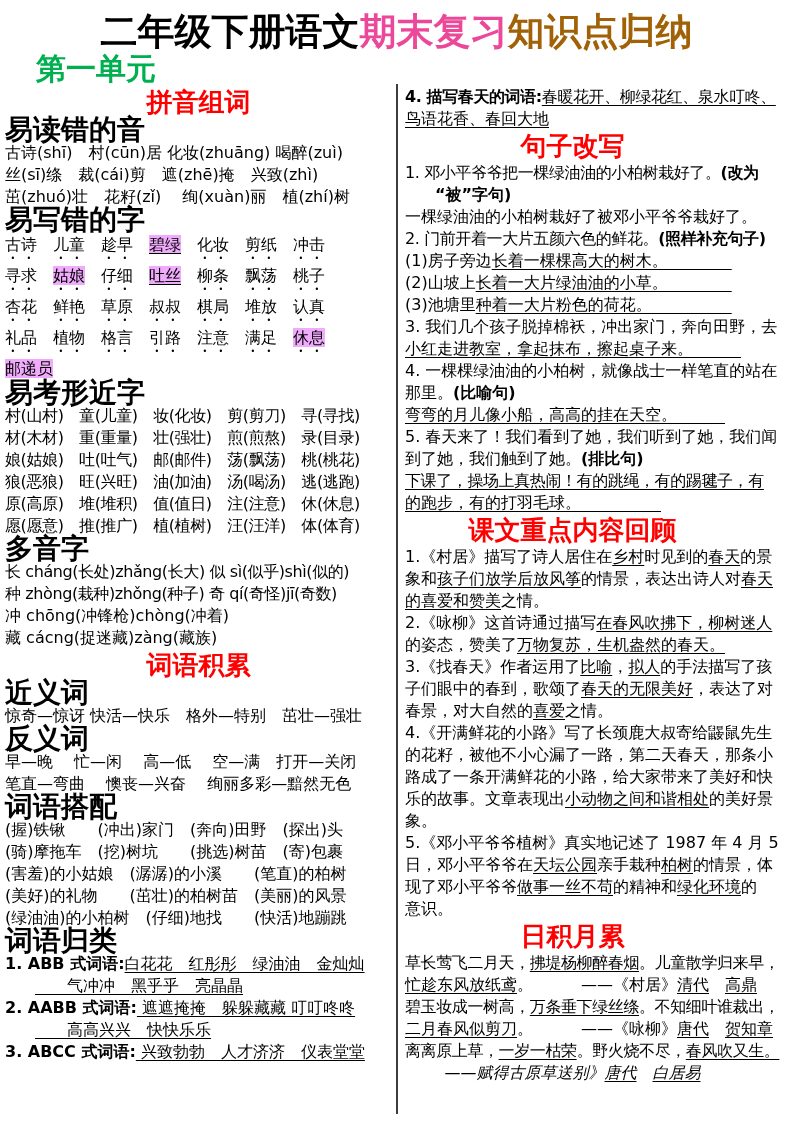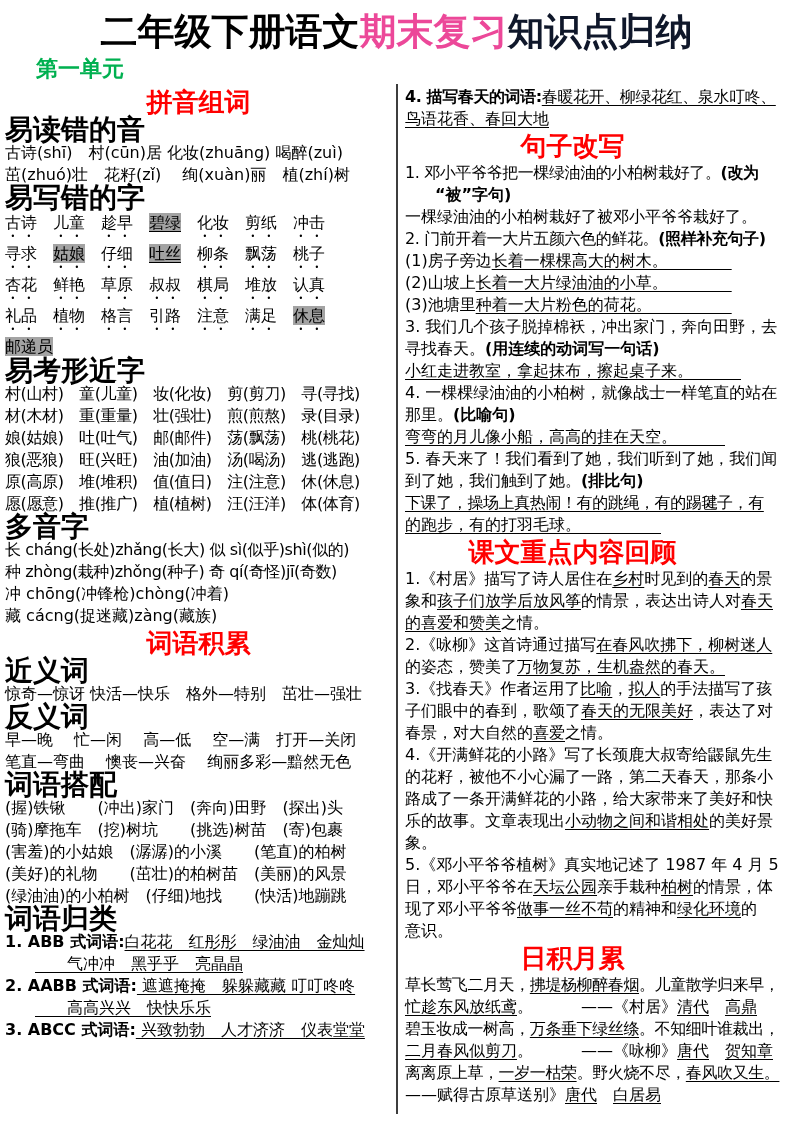--- a/index.html
+++ b/index.html
@@ -1,53 +1,54 @@
 <!DOCTYPE html>
 <html><head>
 <meta charset="utf-8">
 <style>
   html,body{margin:0;padding:0;background:#ffffff;}
   body{width:793px;height:1122px;overflow:hidden;font-family:"DejaVu Sans","Liberation Sans",sans-serif;color:#000;}
   .header{padding-top:10px;}
   .title{text-align:center;font-size:37px;font-weight:bold;line-height:44px;white-space:nowrap;}
   .title .t-red{color:#ec4899;}
-  .title .t-green{color:#0f172a;margin-top:48px;}
-  .unit{color:#00b050;font-size:22px;font-weight:bold;margin:2px 0 0 36px;line-height:26px;}
+  .title .t-green{color:#a16207;margin-top:48px;}
+  .unit{color:#00b050;font-size:30px;font-weight:bold;margin:2px 0 0 36px;line-height:26px;}
   .columns{display:flex;align-items:stretch;height:1030px;overflow:hidden;margin-top:2px;}
   .col{box-sizing:border-box;padding:2px 4px 0 5px;}
   .col-left{width:396px;}
   .col-right{width:348px;border-left:2px solid #3d3d3d;padding-left:7px;}
   .heading{color:#ff0000;font-size:26px;font-weight:bold;text-align:center;line-height:32px;}
   .sub{font-size:28px;font-weight:bold;line-height:24px;}
   .line{font-size:16px;line-height:22px;white-space:nowrap;}
   .lh25{line-height:25px;}
   .tightls{letter-spacing:-0.4px;}
   .indent2{padding-left:30px;}
-  .right-align{text-align:left;}
+  .right-align{text-align:center;font-style:italic;}
   span.b{font-weight:bold;}
   span.u{text-decoration:underline;text-underline-offset:3px;text-decoration-thickness:1px;}
-  span.hl{background:#a3a3a3;}
+  span.hl{background:#f0abfc;}
   span.dots{-webkit-text-emphasis:filled dot;text-emphasis:filled dot;-webkit-text-emphasis-position:under right;text-emphasis-position:under right;}
   span.hl.u{text-decoration:underline;}
 </style>
 </head>
 <body>
 
 <div class="header">
   <div class="title">
     <span class="t-black">二年级下册语文</span><span class="t-red">期末复习</span><span class="t-green">知识点归纳</span>
   </div>
   <div class="unit">第一单元</div>
 </div>
 
 <div class="columns">
   <div class="col col-left" id="col-left">
       <div class="heading"><span>拼音组词</span></div>
       <div class="sub"><span>易读错的音</span></div>
       <div class="line"><span>古诗(shī)　村(cūn)居 化妆(zhuāng) 喝醉(zuì)</span></div>
+      <div class="line"><span>丝(sī)绦　裁(cái)剪　遮(zhē)掩　兴致(zhì)</span></div>
       <div class="line"><span>茁(zhuó)壮　花籽(zǐ)　 绚(xuàn)丽　植(zhí)树</span></div>
       <div class="sub"><span>易写错的字</span></div>
       <div class="line lh25"><span class="dots">古诗</span><span>　</span><span class="dots">儿童</span><span>　</span><span class="dots">趁早</span><span>　</span><span class="hl u">碧绿</span><span>　</span><span class="dots">化妆</span><span>　</span><span class="dots">剪纸</span><span>　</span><span class="dots">冲击</span></div>
       <div class="line lh25"><span class="dots">寻求</span><span>　</span><span class="hl dots">姑娘</span><span>　</span><span class="dots">仔细</span><span>　</span><span class="hl u">吐丝</span><span>　</span><span class="dots">柳条</span><span>　</span><span class="dots">飘荡</span><span>　</span><span class="dots">桃子</span></div>
       <div class="line lh25"><span class="dots">杏花</span><span>　</span><span class="dots">鲜艳</span><span>　</span><span class="dots">草原</span><span>　</span><span class="dots">叔叔</span><span>　</span><span class="dots">棋局</span><span>　</span><span class="dots">堆放</span><span>　</span><span class="dots">认真</span></div>
       <div class="line lh25"><span class="dots">礼品</span><span>　</span><span class="dots">植物</span><span>　</span><span class="dots">格言</span><span>　</span><span class="dots">引路</span><span>　</span><span class="dots">注意</span><span>　</span><span class="dots">满足</span><span>　</span><span class="hl dots">休息</span></div>
       <div class="line lh25"><span class="hl">邮递员</span></div>
       <div class="sub"><span>易考形近字</span></div>
       <div class="line tightls"><span>村(山村)　童(儿童)　妆(化妆)　剪(剪刀)　寻(寻找)</span></div>
       <div class="line tightls"><span>材(木材)　重(重量)　壮(强壮)　煎(煎熬)　录(目录)</span></div>
@@ -84,21 +85,20 @@
       <div class="line"><span class="u">鸟语花香、春回大地</span></div>
       <div class="heading"><span>句子改写</span></div>
       <div class="line tightls"><span>1. 邓小平爷爷把一棵绿油油的小柏树栽好了。</span><span class="b">(改为</span></div>
       <div class="line indent2"><span class="b">“被”字句)</span></div>
       <div class="line"><span>一棵绿油油的小柏树栽好了被邓小平爷爷栽好了。</span></div>
       <div class="line tightls"><span>2. 门前开着一大片五颜六色的鲜花。</span><span class="b">(照样补充句子)</span></div>
       <div class="line"><span>(1)房子旁边</span><span class="u">长着一棵棵高大的树木。　　　　</span></div>
       <div class="line"><span>(2)山坡上</span><span class="u">长着一大片绿油油的小草。　　　　</span></div>
       <div class="line"><span>(3)池塘里</span><span class="u">种着一大片粉色的荷花。　　　　　</span></div>
       <div class="line"><span>3. 我们几个孩子脱掉棉袄，冲出家门，奔向田野，去</span></div>
-      <div class="line"><span>寻找春天。</span><span class="b">(用连续的动词写一句话)</span></div>
       <div class="line"><span class="u">小红走进教室，拿起抹布，擦起桌子来。　　　</span></div>
       <div class="line"><span>4. 一棵棵绿油油的小柏树，就像战士一样笔直的站在</span></div>
       <div class="line"><span>那里。</span><span class="b">(比喻句)</span></div>
       <div class="line"><span class="u">弯弯的月儿像小船，高高的挂在天空。　　　</span></div>
       <div class="line"><span>5. 春天来了！我们看到了她，我们听到了她，我们闻</span></div>
       <div class="line"><span>到了她，我们触到了她。</span><span class="b">(排比句)</span></div>
       <div class="line tightls"><span class="u">下课了，操场上真热闹！有的跳绳，有的踢毽子，有</span></div>
       <div class="line"><span class="u">的跑步，有的打羽毛球。　　　　　</span></div>
       <div class="heading"><span>课文重点内容回顾</span></div>
       <div class="line"><span>1.《村居》描写了诗人居住在</span><span class="u">乡村</span><span>时见到的</span><span class="u">春天</span><span>的景</span></div>

